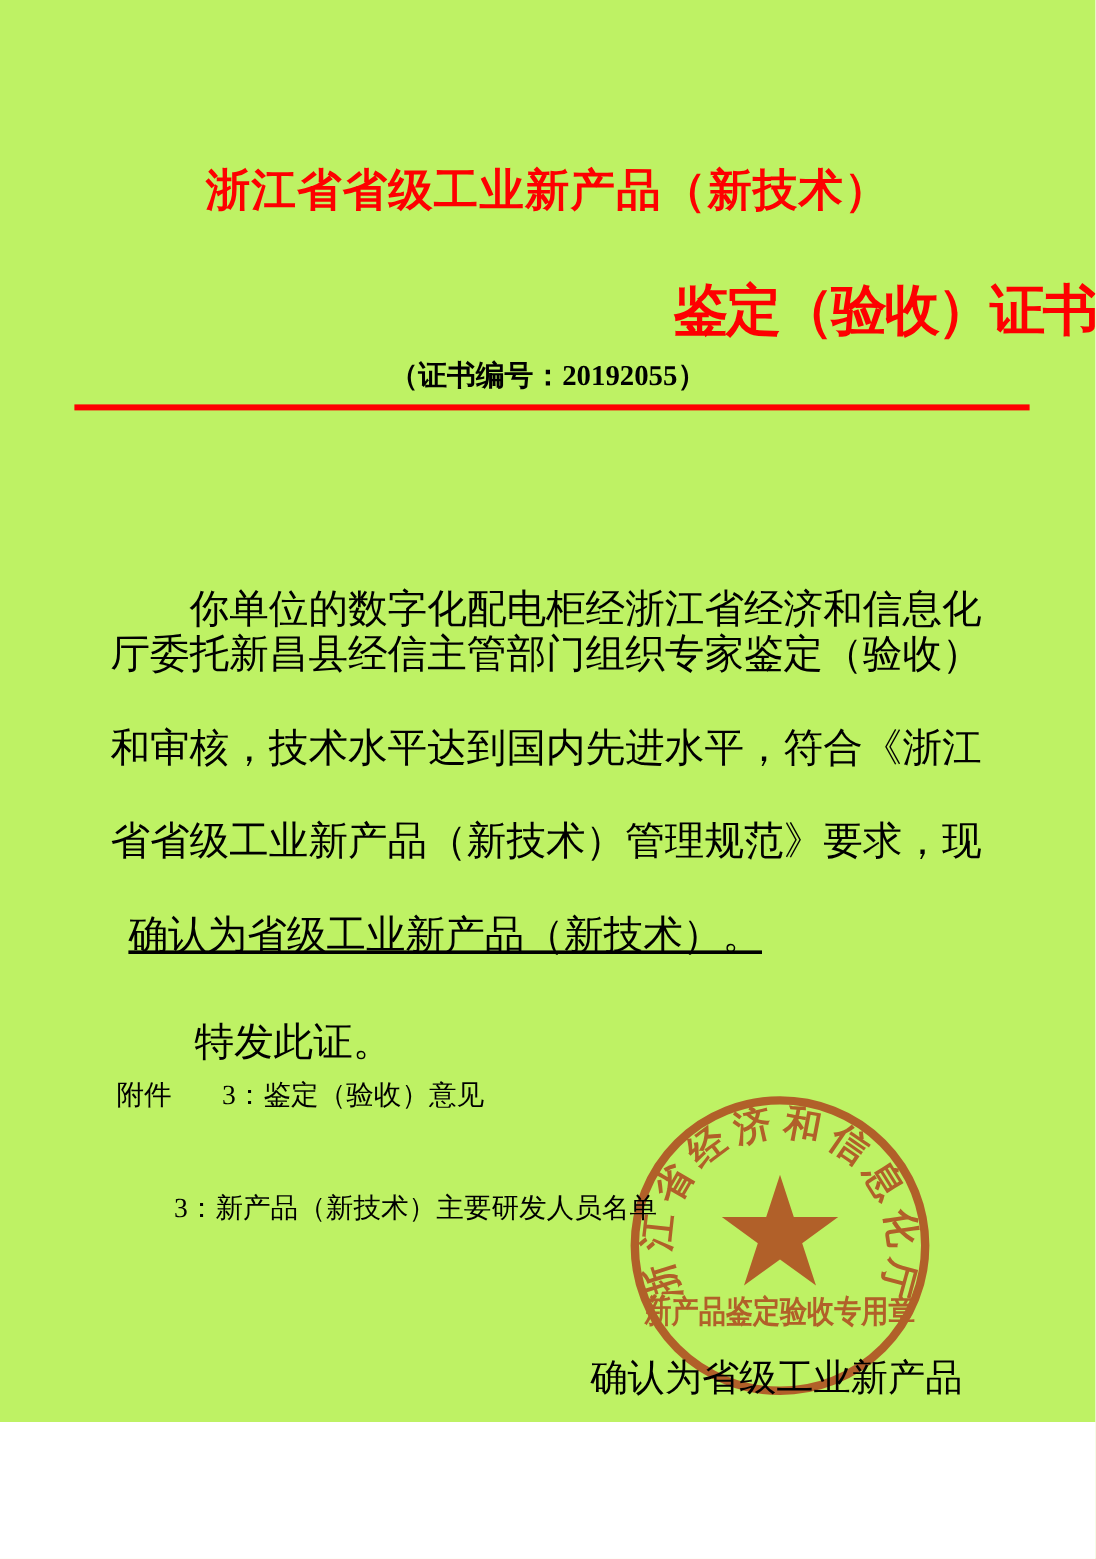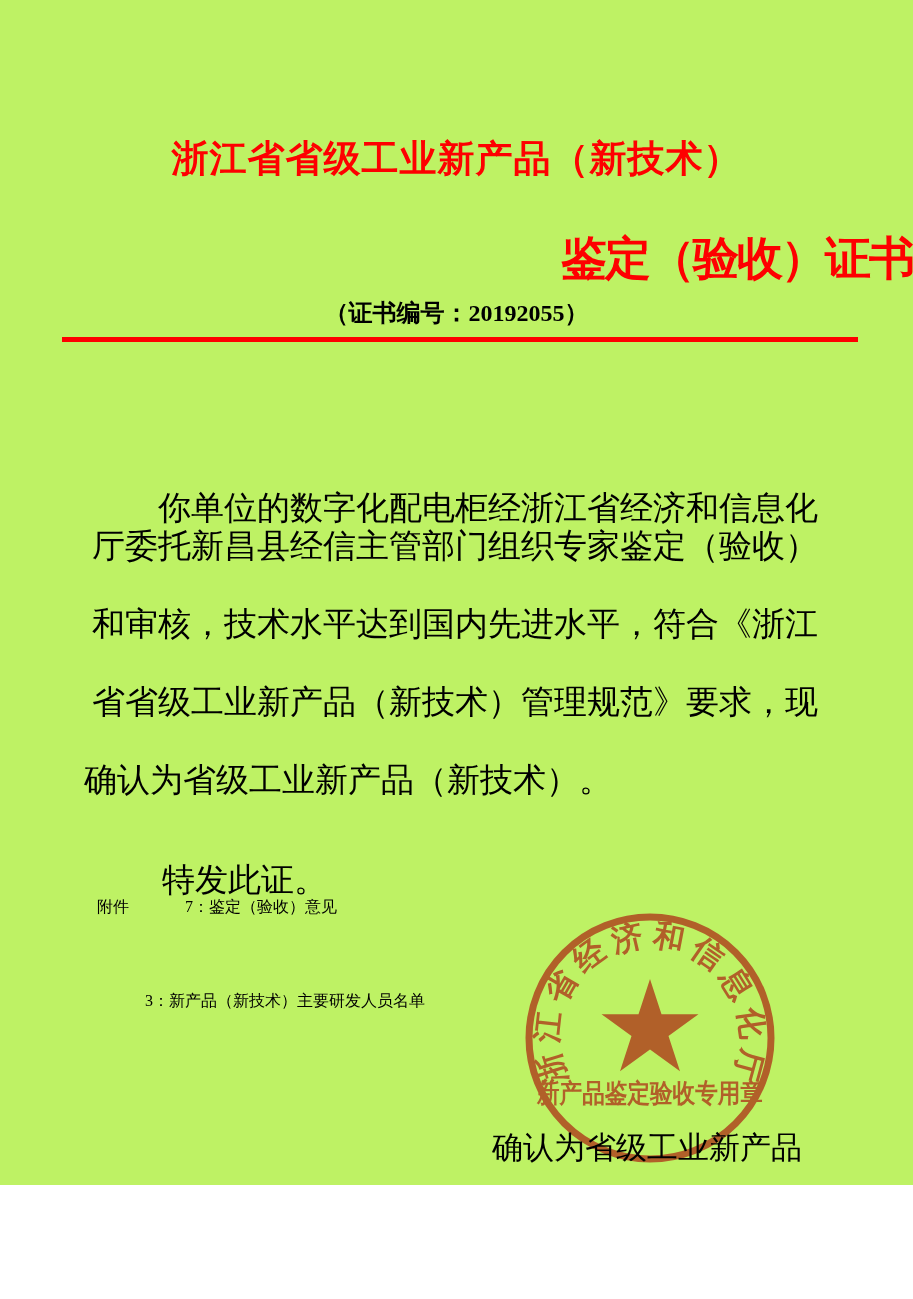--- a/index.html
+++ b/index.html
@@ -44,25 +44,25 @@
     height: 5px;
     background: #ff0000;
   }
 
   .body-line { font-size: 33px; line-height: 1.1; }
   .bl0 { left: 92px;  top: 393px; }
   .bl1 { left: 158px; top: 450px; margin-top: 40px; }
   .bl2 { left: 92px;  top: 528px; letter-spacing: 0px; }
   .bl3 { left: 92px;  top: 606px; }
   .bl4 { left: 92px;  top: 684px; }
-  .bl5 { left: 84px;  top: 762px; }
+  .bl5 { left: 107px;  top: 762px; text-decoration: underline; }
 
-  .issue { left: 162px; top: 846px; font-size: 33px; margin-top: 12px; }
+  .issue { left: 162px; top: 846px; font-size: 33px; }
 
-  .attach { font-size: 16px; }
+  .attach { font-size: 23px; }
   .at-label { left: 97px;  top: 897px; }
   .at0 { left: 185px; top: 897px; }
   .at1 { left: 145px; top: 946px; }
   .at2 { left: 145px; top: 991px; }
 
   .seal {
     position: absolute;
     left: 520px;
     top: 908px;
     width: 260px;
@@ -93,21 +93,21 @@
 
   <div class="abs body-line bl1">你单位的数字化配电柜经浙江省经济和信息化</div>
   <div class="abs body-line bl3">和审核，技术水平达到国内先进水平，符合《浙江</div>
   <div class="abs body-line bl2">厅委托新昌县经信主管部门组织专家鉴定（验收）</div>
   <div class="abs body-line bl4">省省级工业新产品（新技术）管理规范》要求，现</div>
   <div class="abs body-line bl5">确认为省级工业新产品（新技术）。</div>
 
   <div class="abs issue">特发此证。</div>
 
   <div class="abs attach at-label">附件</div>
-  <div class="abs attach at0">7：鉴定（验收）意见</div>
+  <div class="abs attach at0">3：鉴定（验收）意见</div>
   <div class="abs attach at2">3：新产品（新技术）主要研发人员名单</div>
 
   <svg class="seal" viewBox="0 0 260 260" aria-hidden="true">
     <circle cx="130" cy="130" r="121" fill="none" stroke="#ed5456" stroke-width="7"></circle>
     <path id="sealArc" d="M 48,171.8 A 92,92 0 1 1 212,171.8" fill="none"></path>
     <text font-size="31" lengthAdjust="spacing">
       <textPath href="#sealArc" startOffset="0" textLength="372">浙江省经济和信息化厅</textPath>
     </text>
     <polygon fill="#ed5456" points="130,71 141.5,106.2 178.5,106.2 148.5,128 160,163.3 130,141.5 100,163.3 111.5,128 81.5,106.2 118.5,106.2"></polygon>
     <text x="130" y="194" text-anchor="middle" font-size="26" textLength="226" lengthAdjust="spacingAndGlyphs">新产品鉴定验收专用章</text>

